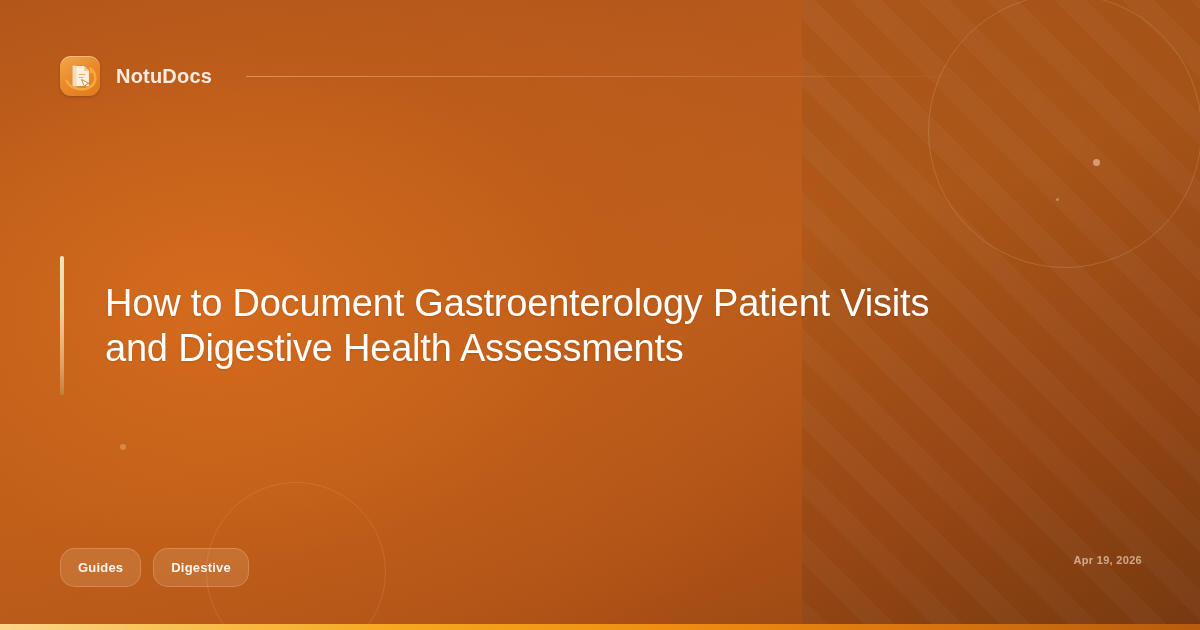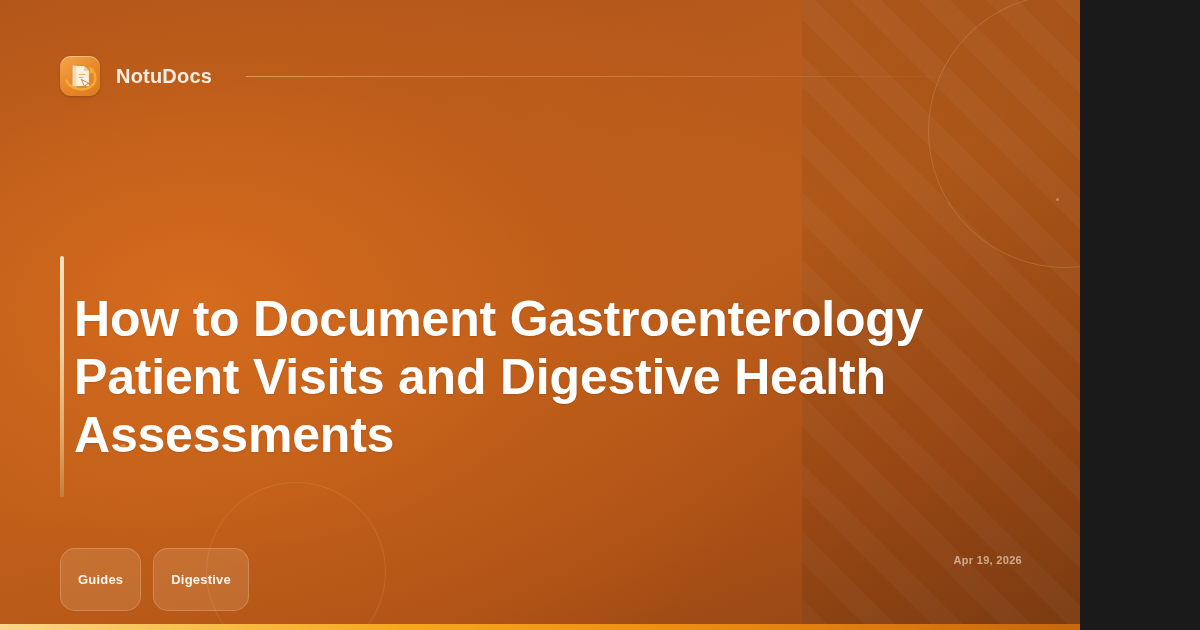--- a/index.html
+++ b/index.html
@@ -2,21 +2,21 @@
 <html><head>
 <meta charset="utf-8">
 <style>
   html, body {
     margin: 0;
     padding: 0;
     background: #1a1a1a;
   }
   .canvas {
     position: relative;
-    width: 1080px;
+    width: 1200px;
     height: 630px;
     overflow: hidden;
     font-family: "Liberation Sans", sans-serif;
     background:
       radial-gradient(ellipse 900px 620px at 18% 48%, rgba(214,108,30,0.95) 0%, rgba(196,95,24,0.55) 42%, rgba(168,78,20,0) 72%),
       linear-gradient(160deg, #a8521b 0%, #b65a1c 28%, #bc5e1b 50%, #a94f16 78%, #8e4413 100%);
   }
 
   
   .stripe-panel {
@@ -120,45 +120,45 @@
     display: flex;
     align-items: stretch;
   }
   .title-bar {
     width: 4px;
     border-radius: 2px;
     background: linear-gradient(180deg, #f6e2c2 0%, #f0cf9e 40%, #dda463 78%, #c4803c 100%);
     flex: 0 0 auto;
   }
   .title-text {
-    margin-left: 10px;
+    margin-left: 41px;
     color: #ffffff;
-    font-size: 50px;
-    font-weight: bold;
+    font-size: 38px;
+    font-weight: normal;
     line-height: 1.16;
     letter-spacing: -0.2px;
     max-width: 860px;
     text-shadow: 0 1px 2px rgba(90,35,5,0.18);
   }
 
   
   .tags {
     position: absolute;
     left: 60px;
     top: 548px;
     display: flex;
     gap: 12px;
     align-items: center;
   }
   .tag {
     display: inline-flex;
     align-items: center;
     justify-content: center;
     height: 29px;
-    padding: 16px 17px;
+    padding: 4px 17px;
     border-radius: 15px;
     background: rgba(255,236,214,0.13);
     border: 1px solid rgba(255,236,214,0.22);
     color: #fdf4ea;
     font-size: 13px;
     font-weight: bold;
     letter-spacing: 0.2px;
     white-space: nowrap;
   }
   .pub-date {

